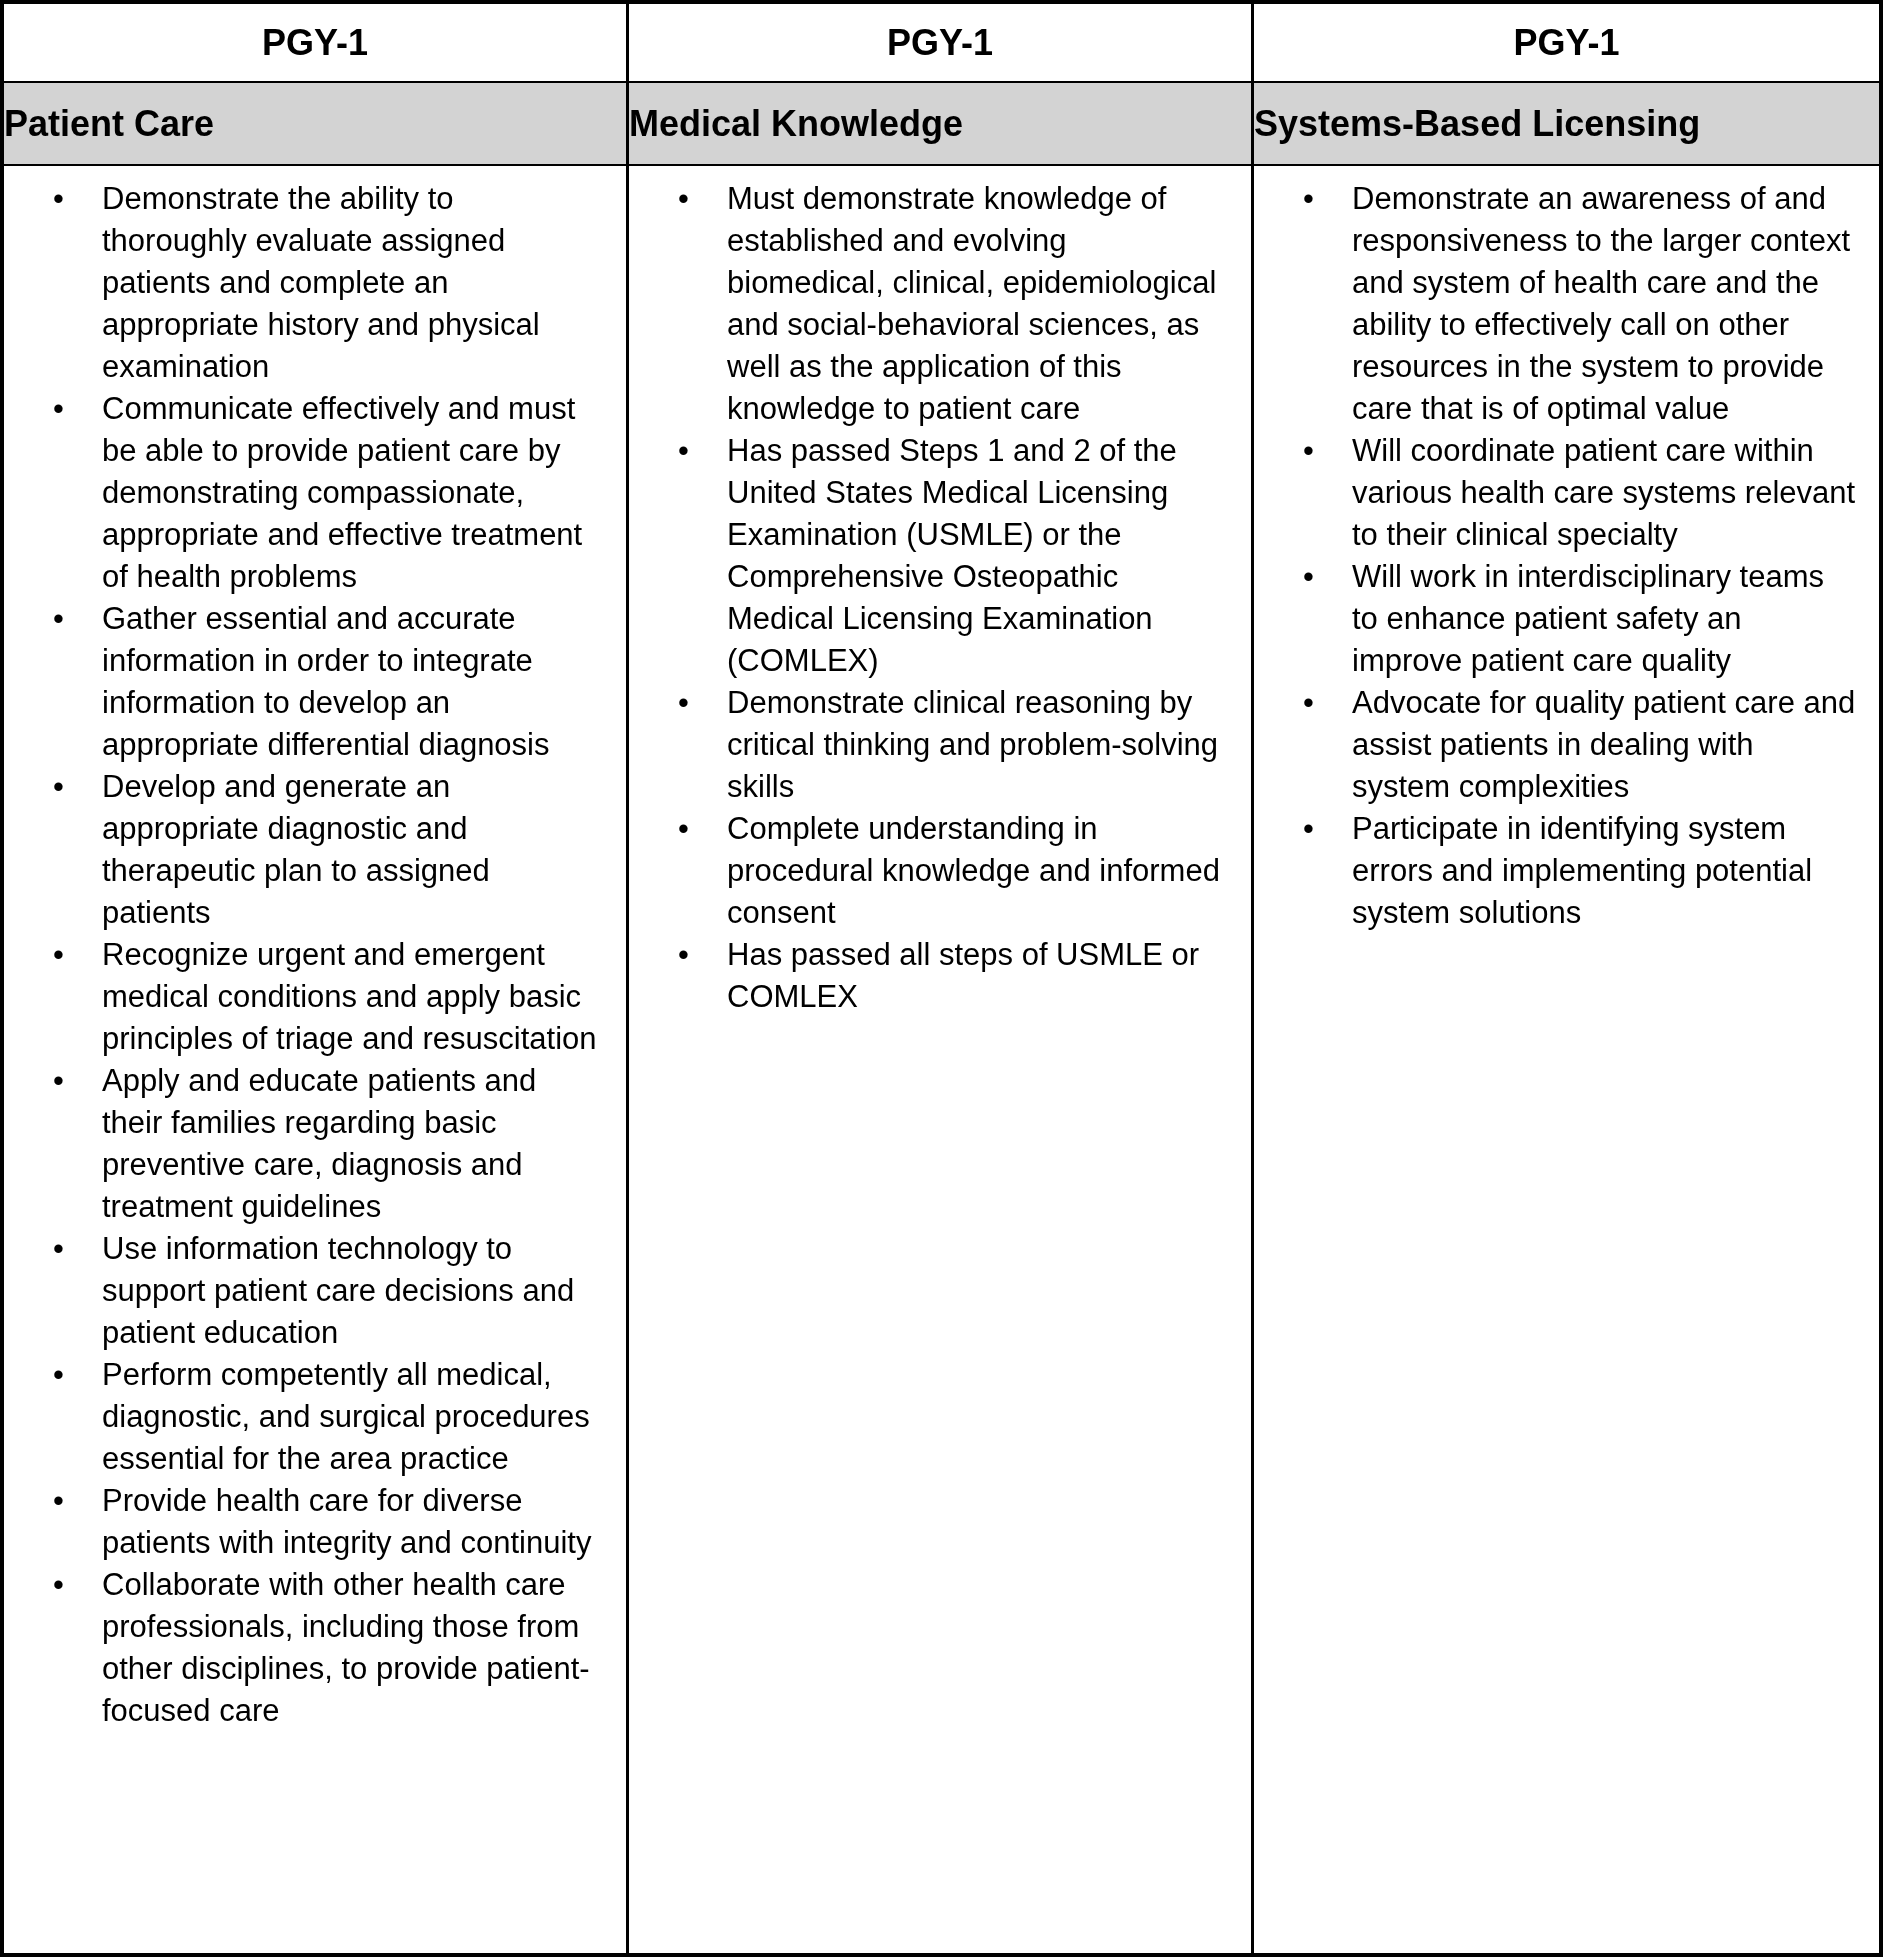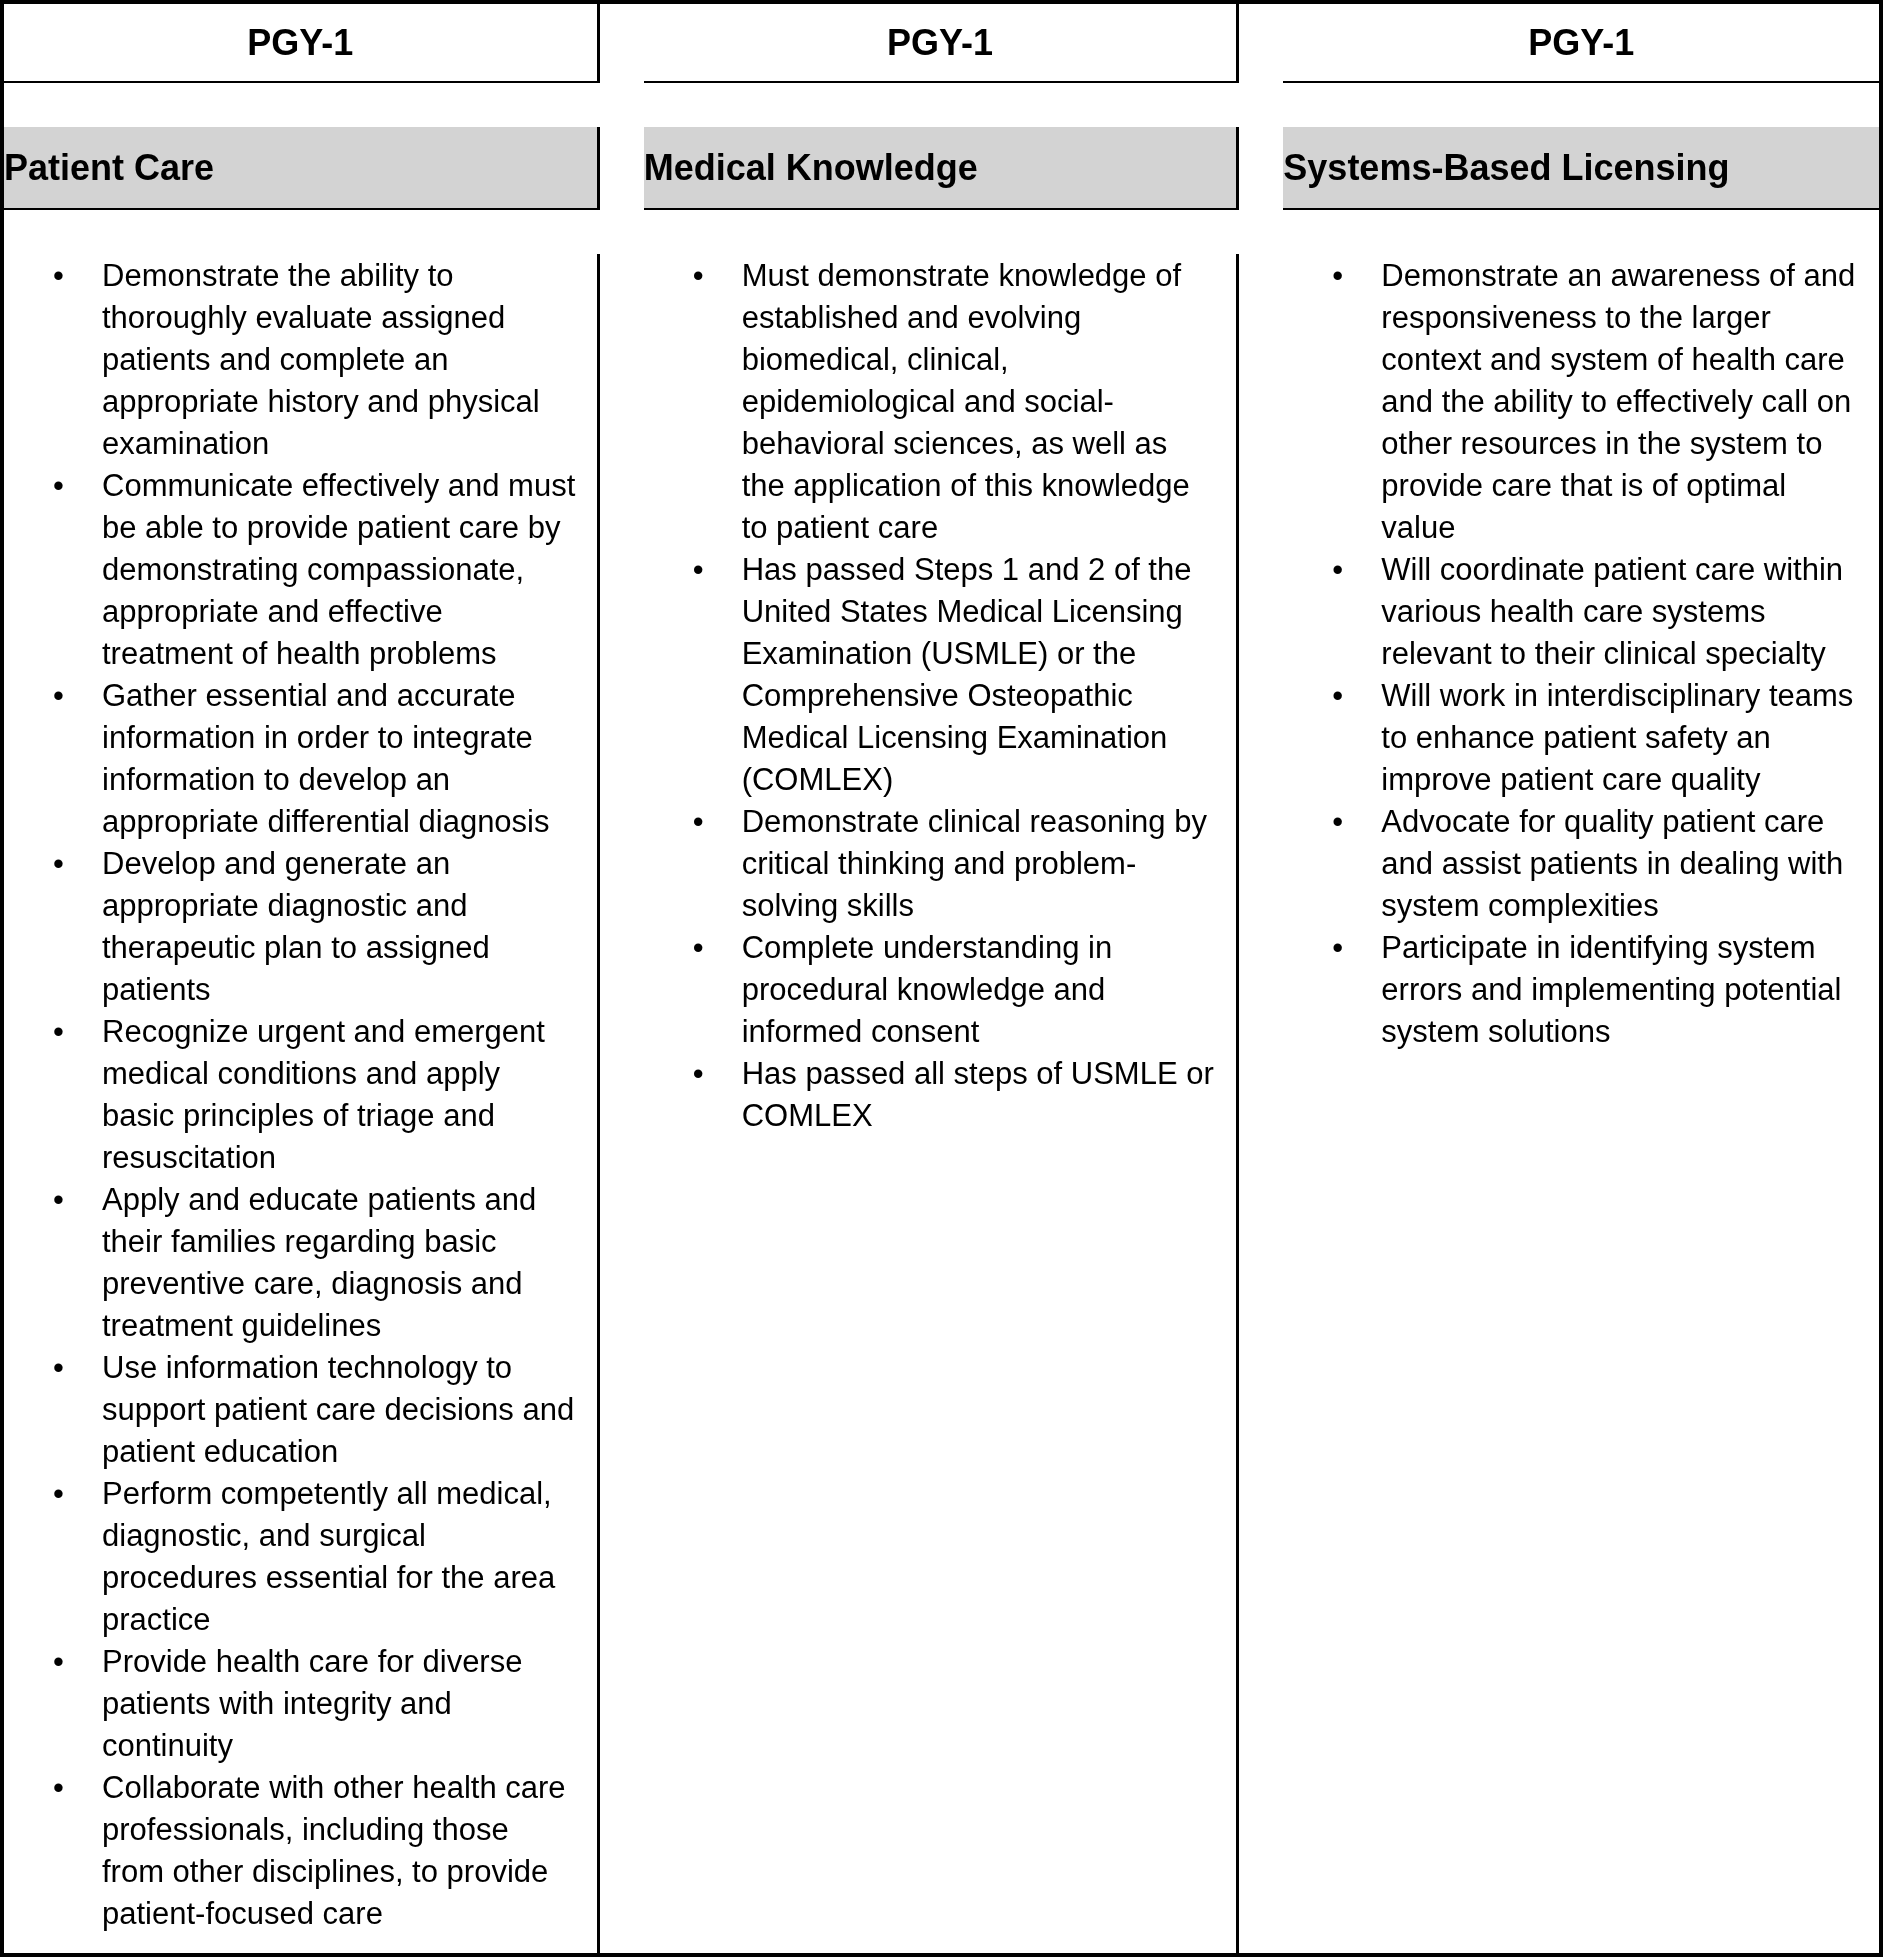--- a/index.html
+++ b/index.html
@@ -11,21 +11,20 @@
     width: 1883px;
     height: 1957px;
     box-sizing: border-box;
     border: 4.7px solid #000000;
     display: grid;
     grid-template-columns: 1fr 1fr 1fr;
     grid-template-rows: 79px 83px 1fr;
     font-family: "Liberation Sans", sans-serif;
     color: #000000;
     background: #ffffff;
-    gap: 44px;
   }
   .cell {
     box-sizing: border-box;
     border-right: 3.8px solid #000000;
     border-bottom: 2.8px solid #000000;
     overflow: hidden;
   }
   .cell.last-col {
     border-right: none;
   }
@@ -40,21 +39,21 @@
   .competency-cell {
     display: flex;
     align-items: center;
     font-size: 36px;
     font-weight: bold;
     background: #d3d3d3;
   }
   .content-cell {
     border-bottom: none;
     background: #ffffff;
-    padding-top: 1px;
+    padding-top: 12px;
   }
   ul.bullets {
     list-style: none;
     margin: 0;
     padding: 0;
     font-size: 31px;
     line-height: 42px;
   }
   ul.bullets li {
     position: relative;

